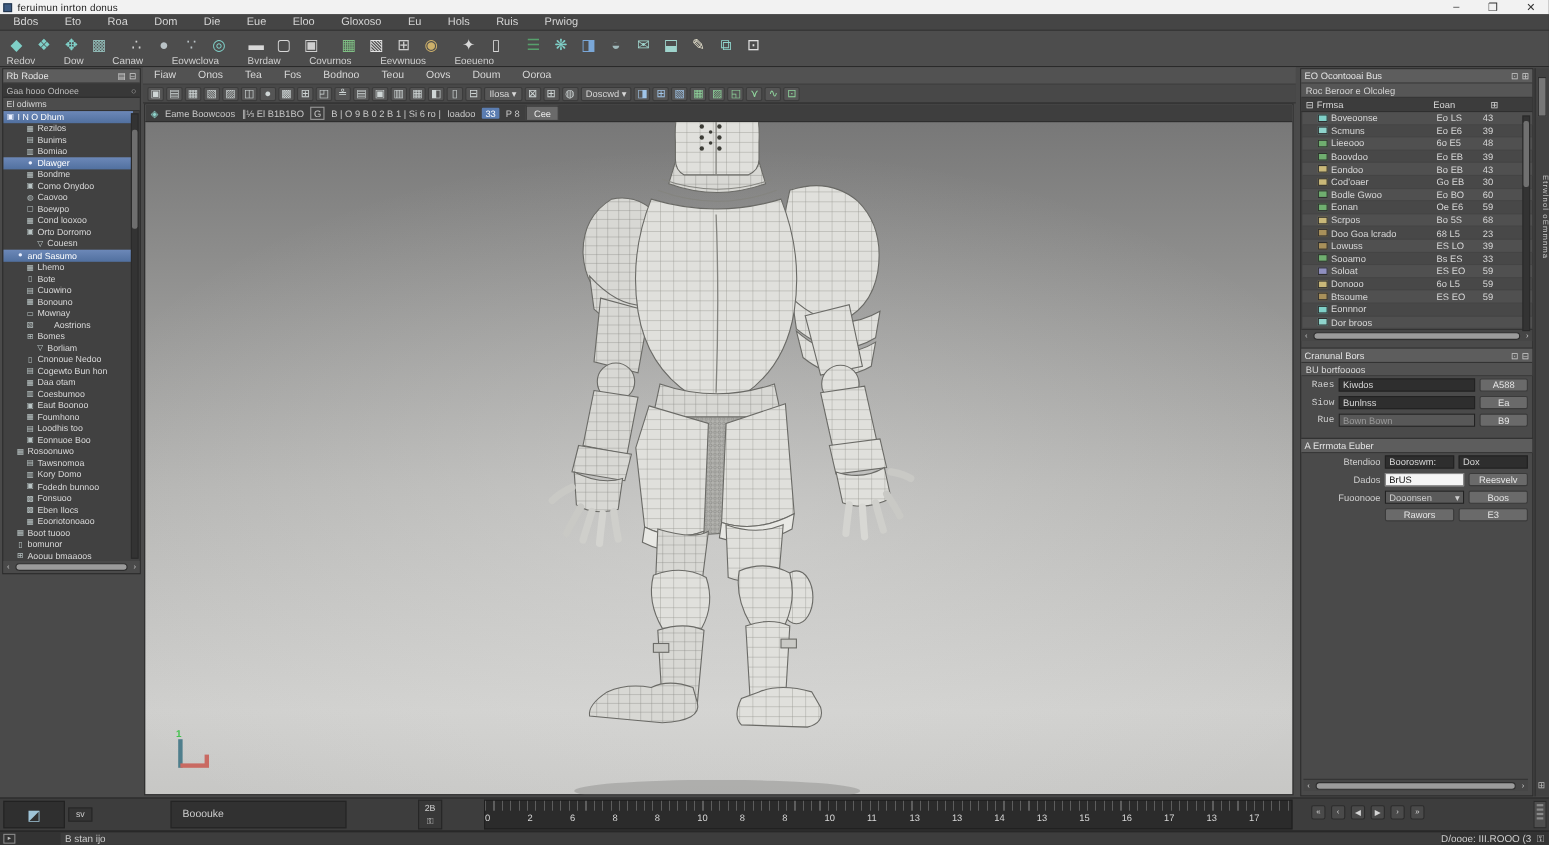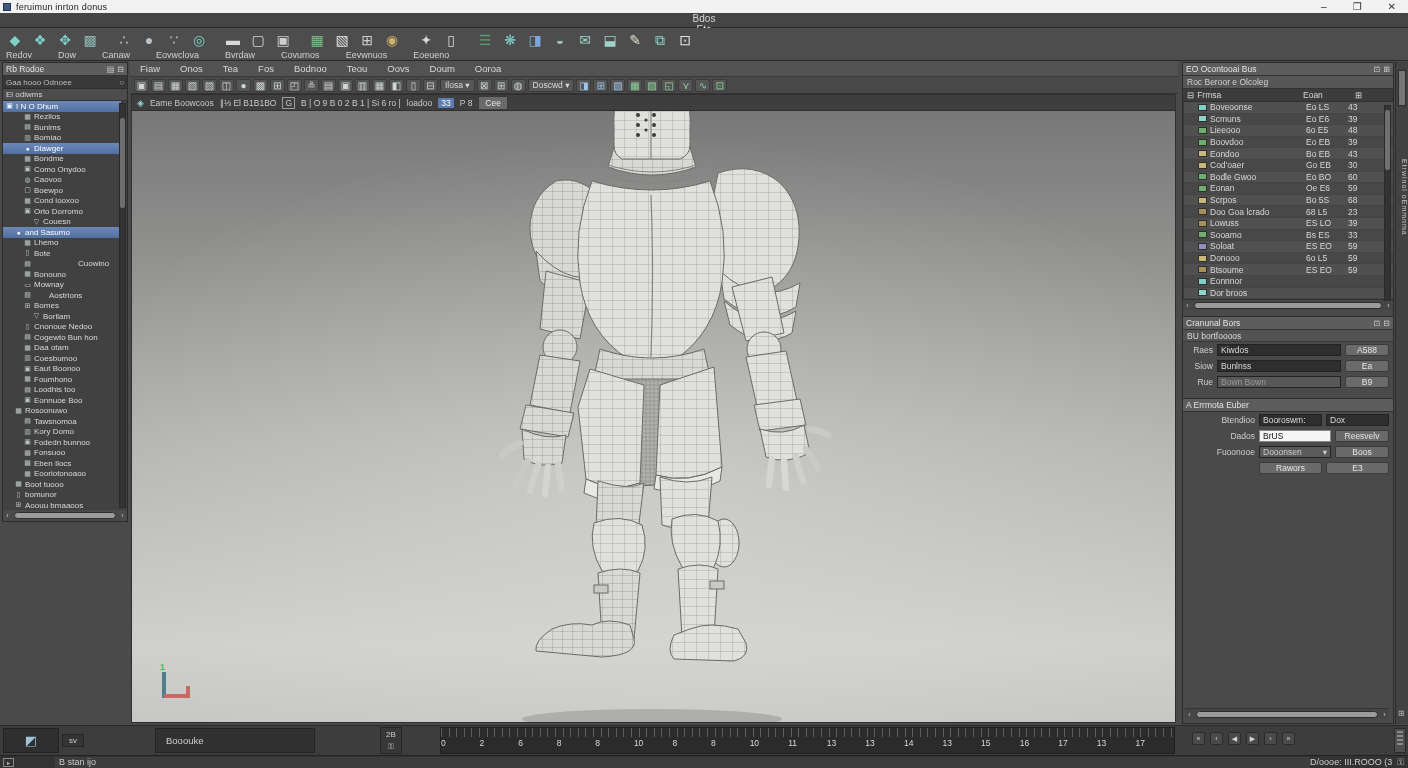--- a/index.html
+++ b/index.html
@@ -10,21 +10,21 @@
   #titlebar { position:absolute; left:0; top:0; width:1408px; height:13px;
     background:#f2f2f2; color:#1c1c1c; font-size:9px; display:flex; align-items:center; }
   #app-icon { width:8px; height:8px; background:#3d5a80; border:1px solid #24364d; margin:0 5px 0 3px; }
   #win-title { font-size:9px; letter-spacing:.2px; }
   #win-controls { margin-left:auto; display:flex; gap:26px; padding-right:12px; color:#333; font-size:10px; }
   #win-controls span { cursor:default; }
 
   
   #menubar { position:absolute; left:0; top:13px; width:1408px; height:15px;
     background:#454545; border-bottom:1px solid #2e2e2e; display:flex; align-items:center;
-    color:#d6d6d6; font-size:10px;flex-direction:column; }
+    color:#d6d6d6; font-size:10px; }
   #menubar .mi { padding:0 12px; height:100%; display:flex; align-items:center; }
 
   
   #shelf { position:absolute; left:0; top:28px; width:1408px; height:33px;
     background:#4d4d4d; border-bottom:1px solid #2a2a2a; }
   #shelf-icons { position:absolute; left:4px; top:2px; display:flex; align-items:center; gap:3px; }
   .shelf-ic { width:22px; height:20px; display:flex; align-items:center; justify-content:center;
     font-size:14px; border-radius:2px; }
   .shelf-sep { width:6px; }
   #shelf-labels { position:absolute; left:6px; top:22px; display:flex; color:#cfcfcf; font-size:9px; }
@@ -107,21 +107,21 @@
   .rrow .rb { width:28px; }
   #rp-vscroll { position:absolute; right:2px; top:42px; width:7px; height:196px; background:#333;
     border:1px solid #2a2a2a; }
   #rp-vscroll .thumb { position:absolute; top:4px; left:0; width:5px; height:60px; background:#707070; border-radius:2px; }
   .rp-hscroll { height:11px; display:flex; align-items:center; background:#464646; border-top:1px solid #333; }
 
   #chanbox { margin-top:6px; border-top:1px solid #2c2c2c; }
   #cb-sub { height:12px; background:#525252; display:flex; align-items:center; padding:0 4px;
     border-bottom:1px solid #3a3a3a; }
   .fieldrow { display:flex; align-items:center; gap:4px; padding:2px 4px; }
-  .flabel { width:26px; text-align:right; color:#cfcfcf; flex:0 0 auto; }
+  .flabel { width:26px; text-align:right; color:#cfcfcf; flex:0 0 auto;font-family:Liberation Mono, monospace; }
   .finput { flex:1; height:12px; background:#2e2e2e; border:1px solid #222; color:#d8d8d8;
     display:flex; align-items:center; padding:0 3px; }
   .finput.dis { background:#585858; color:#9a9a9a; }
   .fbtn { width:44px; height:12px; background:#6a6a6a; border:1px solid #3a3a3a; color:#e6e6e6;
     display:flex; align-items:center; justify-content:center; border-radius:2px; flex:0 0 auto; }
 
   #attrbox { margin-top:8px; border-top:1px solid #2c2c2c; }
   .arow { display:flex; align-items:center; gap:4px; padding:2px 4px 2px 28px; }
   .alabel { width:44px; text-align:right; color:#cfcfcf; flex:0 0 auto; }
   .afield { width:72px; height:12px; background:#2e2e2e; border:1px solid #222; color:#d8d8d8;
@@ -319,21 +319,21 @@
           <span>and Sasumo</span>
         </div>
         <div class="trow" style="padding-left: 20px;">
           <span class="tic" style="color: rgb(185, 196, 196);">▦</span>
           <span>Lhemo</span>
         </div>
         <div class="trow" style="padding-left: 20px;">
           <span class="tic" style="color: rgb(185, 196, 196);">▯</span>
           <span>Bote</span>
         </div>
-        <div class="trow" style="padding-left: 20px; gap: 44px;">
+        <div class="trow" style="padding-left: 20px;">
           <span class="tic" style="color: rgb(185, 196, 196);">▤</span>
           <span>Cuowino</span>
         </div>
         <div class="trow" style="padding-left: 20px;">
           <span class="tic" style="color: rgb(185, 196, 196);">▦</span>
           <span>Bonouno</span>
         </div>
         <div class="trow" style="padding-left: 20px;">
           <span class="tic" style="color: rgb(185, 196, 196);">▭</span>
           <span>Mownay</span>

